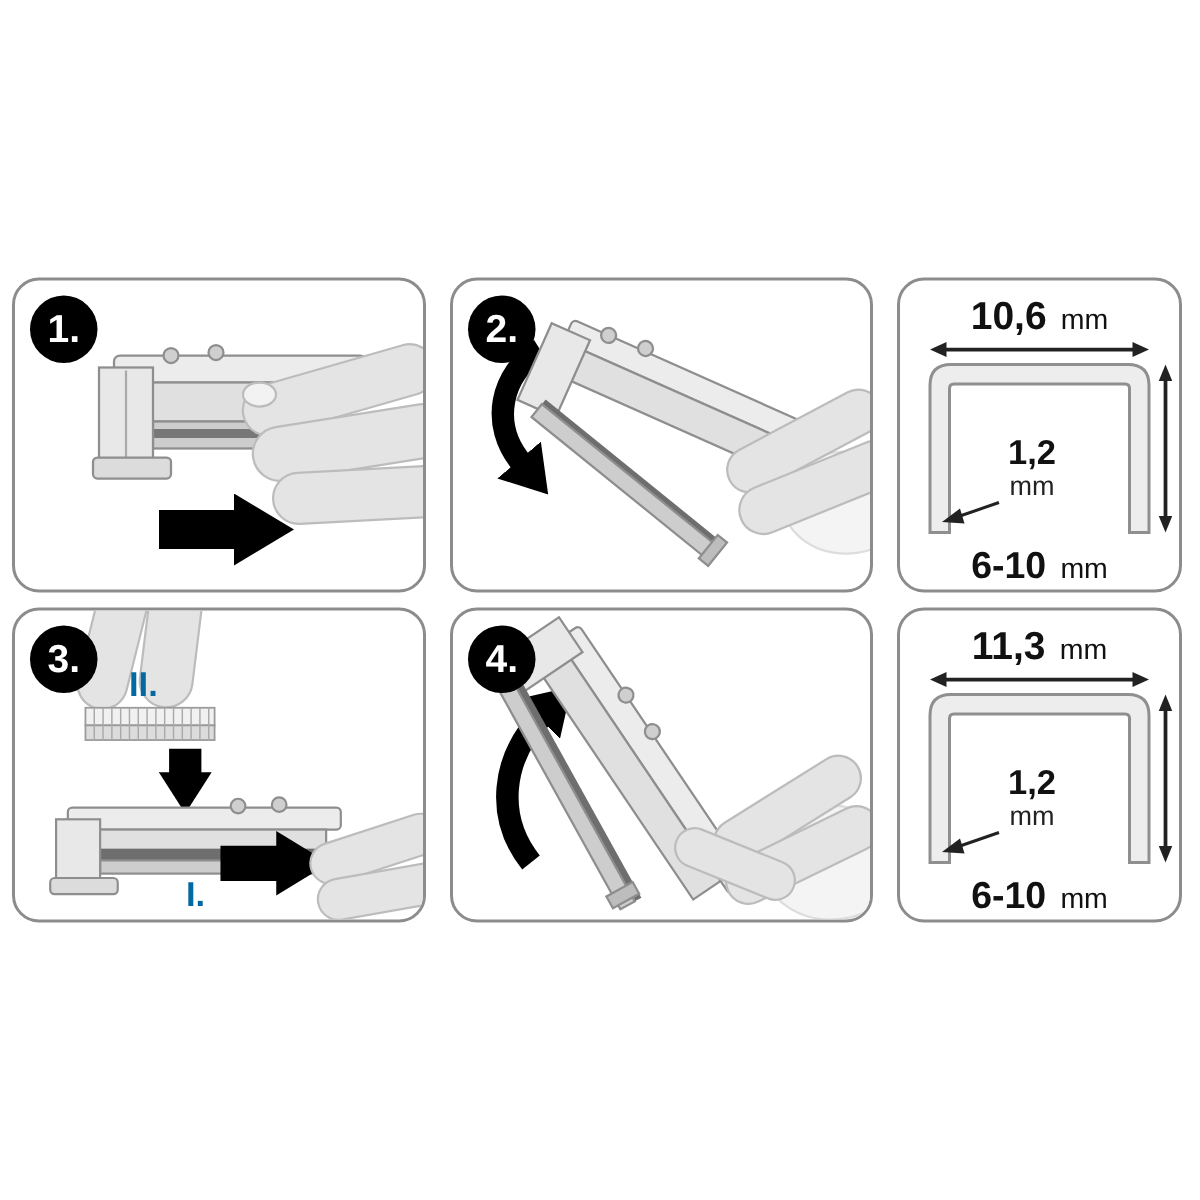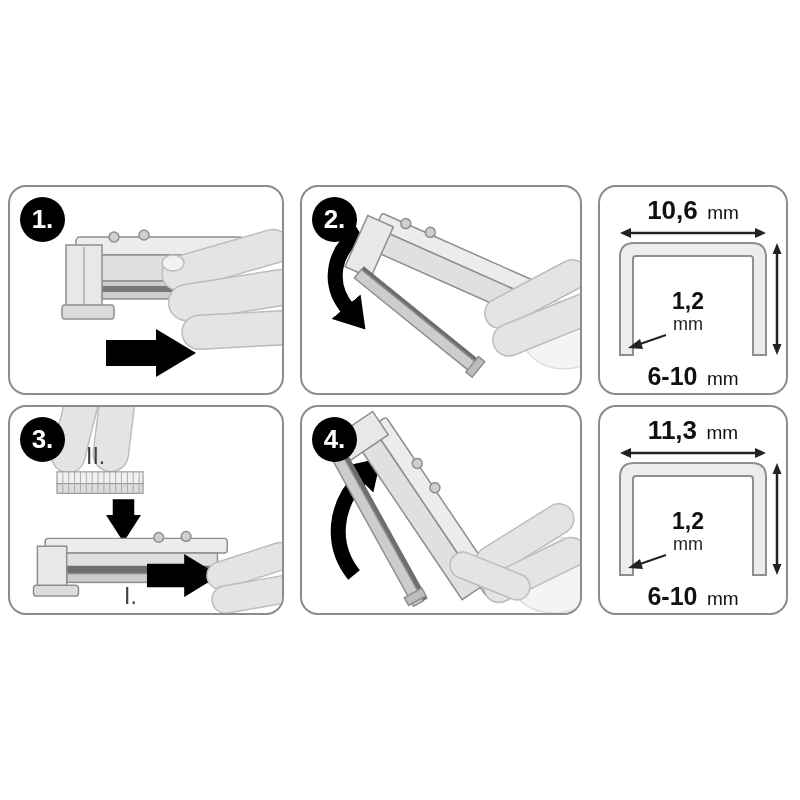--- a/index.html
+++ b/index.html
@@ -19,22 +19,22 @@
   }
   .badge {
     position:absolute; left:10px; top:10px; width:45px; height:45px;
     border-radius:50%; background:#000; color:#fff;
     font-weight:bold; font-size:26px;
     display:flex; align-items:center; justify-content:center;
     z-index:3;
   }
   .illu { position:absolute; left:0; top:0; width:100%; height:100%; }
   .float-label {
-    position:absolute; z-index:3; color:#404040;
-    font-weight:normal; font-size:23px; line-height:1;text-align:center;
+    position:absolute; z-index:3; color:#0369a1;
+    font-weight:bold; font-size:23px; line-height:1;text-align:center;
   }
   svg text { font-family:"Liberation Sans", sans-serif; }
 </style>
 </head>
 <body>
 
 <div class="sheet">
   <div class="grid">
 
     <section class="panel">

